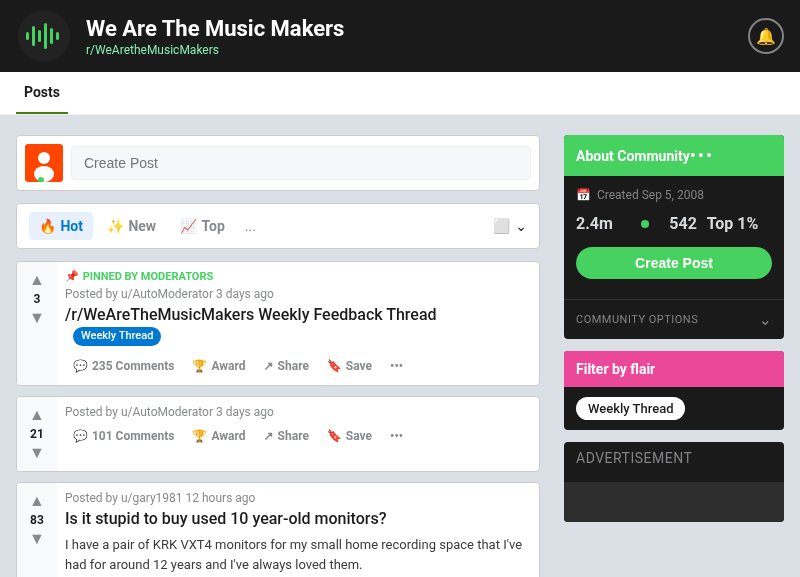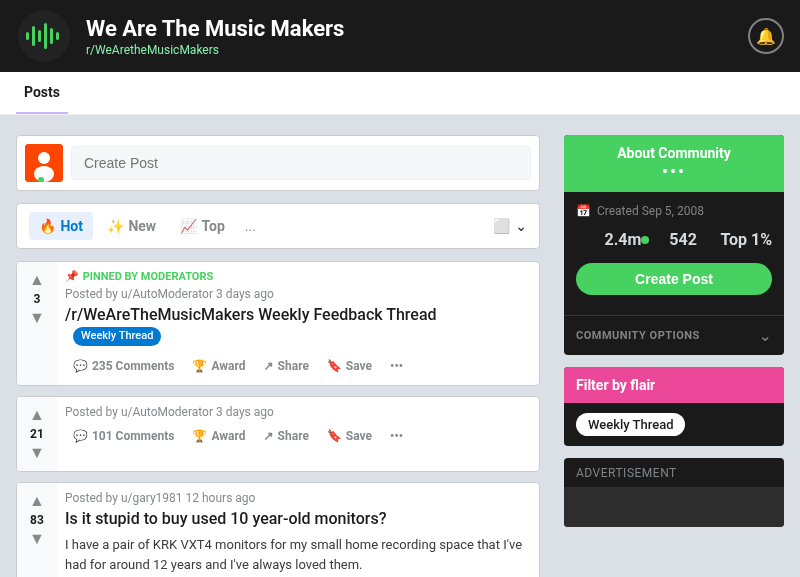--- a/index.html
+++ b/index.html
@@ -11,21 +11,21 @@
     .header-avatar svg { width: 100%; height: 100%; }
     .header-info { flex: 1; }
     .header-title { color: #ffffff; font-size: 22px; font-weight: 700; }
     .header-sub { color: #86efac; font-size: 12px; margin-top: 2px; }
     .header-actions { display: flex; align-items: center; gap: 8px; }
     .btn-joined { background: transparent; border: 2px solid #46d160; color: #46d160; padding: 6px 18px; border-radius: 20px; font-weight: 700; font-size: 14px; cursor: pointer; }
     .btn-bell { background: transparent; border: 2px solid #818384; color: #818384; width: 36px; height: 36px; border-radius: 50%; display: flex; align-items: center; justify-content: center; cursor: pointer; font-size: 16px; }
 
     
     .subnav { background: #ffffff; border-bottom: 1px solid #edeff1; padding: 0 16px; }
-    .subnav-item { display: inline-block; padding: 12px 8px; font-weight: 700; font-size: 14px; color: #1c1c1c; border-bottom: 2px solid #c4b5fd; cursor: pointer; }
+    .subnav-item { display: inline-block; padding: 12px 8px; font-weight: 700; font-size: 14px; color: #1c1c1c; border-bottom: 2px solid #4d7c0f; cursor: pointer; }
 
     
     .layout { display: flex; gap: 24px; padding: 20px 16px; max-width: 800px; }
     .main { flex: 1; min-width: 0; }
     .sidebar { width: 220px; flex-shrink: 0; }
 
     
     .create-post { background: #fff; border: 1px solid #ccc; border-radius: 4px; display: flex; align-items: center; padding: 8px; margin-bottom: 12px; gap: 8px; }
     .create-post-avatar { width: 38px; height: 38px; border-radius: 4px; background: #ff4500; display: flex; align-items: center; justify-content: center; flex-shrink: 0; overflow: hidden; }
     .create-post-input { flex: 1; border: 1px solid #edeff1; border-radius: 4px; padding: 8px 12px; color: #818384; font-size: 14px; background: #f6f7f8; cursor: text; }
@@ -47,46 +47,46 @@
     .post-meta { color: #878a8c; font-size: 12px; margin-bottom: 4px; }
     .post-title { font-size: 16px; font-weight: 500; color: #1c1c1c; margin-bottom: 6px; line-height: 1.3; }
     .post-title-text { display: inline; }
     .flair { display: inline-block; background: #0079d3; color: #fff; font-size: 11px; padding: 2px 8px; border-radius: 12px; margin-left: 8px; font-weight: 500; vertical-align: middle; }
     .post-actions { display: flex; align-items: center; gap: 2px; flex-wrap: wrap; }
     .action-btn { display: flex; align-items: center; gap: 4px; padding: 6px 8px; border-radius: 2px; cursor: pointer; color: #878a8c; font-size: 12px; font-weight: 700; }
     .post-excerpt { color: #3c3c3c; font-size: 13px; line-height: 1.5; margin-bottom: 6px; }
 
     
     .sidebar-box { background: #1a1a1b; border-radius: 4px; overflow: hidden; margin-bottom: 12px; }
-    .sidebar-box-green { background: #46d160; padding: 10px 12px; display: flex; justify-content: space-between; align-items: center; flex-direction: column; }
+    .sidebar-box-green { background: #46d160; padding: 10px 12px; display: flex; justify-content: flex-start; align-items: center; }
     .sidebar-box-green-title { color: #fff; font-weight: 700; font-size: 14px; }
     .sidebar-box-more { color: #fff; cursor: pointer; font-size: 18px; letter-spacing: 2px; }
     .sidebar-content { padding: 12px; }
     .sidebar-desc { color: #d7dadc; font-size: 13px; line-height: 1.5; margin-bottom: 10px; }
     .sidebar-created { display: flex; align-items: center; gap: 6px; color: #818384; font-size: 12px; margin-bottom: 12px; }
     .sidebar-stats { display: flex; gap: 0; margin-bottom: 14px; }
-    .stat-item { flex: 1; text-align: right; }
+    .stat-item { flex: 1; }
     .stat-num { color: #d7dadc; font-size: 16px; font-weight: 700; }
     .stat-label { color: #818384; font-size: 11px; }
     .stat-online { display: flex; align-items: center; gap: 20px; }
     .online-dot { width: 8px; height: 8px; border-radius: 50%; background: #46d160; display: inline-block; }
     .btn-create-post { background: #46d160; color: #fff; border: none; padding: 8px; width: 100%; border-radius: 20px; font-weight: 700; font-size: 14px; cursor: pointer; margin-bottom: 8px; }
     .community-options { display: flex; justify-content: space-between; align-items: center; padding: 10px 12px; border-top: 1px solid #343536; cursor: pointer; }
-    .community-options-label { color: #818384; font-size: 11px; font-weight: 700; text-transform: uppercase; letter-spacing: 0.5px; }
+    .community-options-label { color: #818384; font-size: 11px; font-weight: 400; text-transform: uppercase; letter-spacing: 0.5px; }
 
     
     .flair-box { background: #1a1a1b; border-radius: 4px; overflow: hidden; margin-bottom: 12px; }
     .flair-box-header { background: #ec4899; padding: 10px 12px; }
     .flair-box-title { color: #fff; font-weight: 700; font-size: 14px; }
     .flair-box-content { padding: 10px 12px; }
     .flair-tag { display: inline-block; background: #fff; color: #1c1c1c; border-radius: 12px; padding: 4px 12px; font-size: 13px; font-weight: 500; cursor: pointer; }
 
     
     .ad-box { background: #1a1a1b; border-radius: 4px; overflow: hidden; }
-    .ad-label { color: #818384; font-size: 12px; text-transform: uppercase; padding: 8px 12px 7px; letter-spacing: 0.5px; }
+    .ad-label { color: #818384; font-size: 14px; text-transform: uppercase; padding: 8px 12px 16px; letter-spacing: 0.5px; }
     .ad-content { height: 40px; background: #2d2d2d; }
   </style>
 </head>
 <body>
 
 <div class="header">
   <div class="header-avatar">
     <svg viewBox="0 0 56 56" xmlns="http://www.w3.org/2000/svg">
       <circle cx="28" cy="28" r="28" fill="#1a1a1b"></circle>
       <circle cx="28" cy="28" r="26" fill="#222"></circle>

